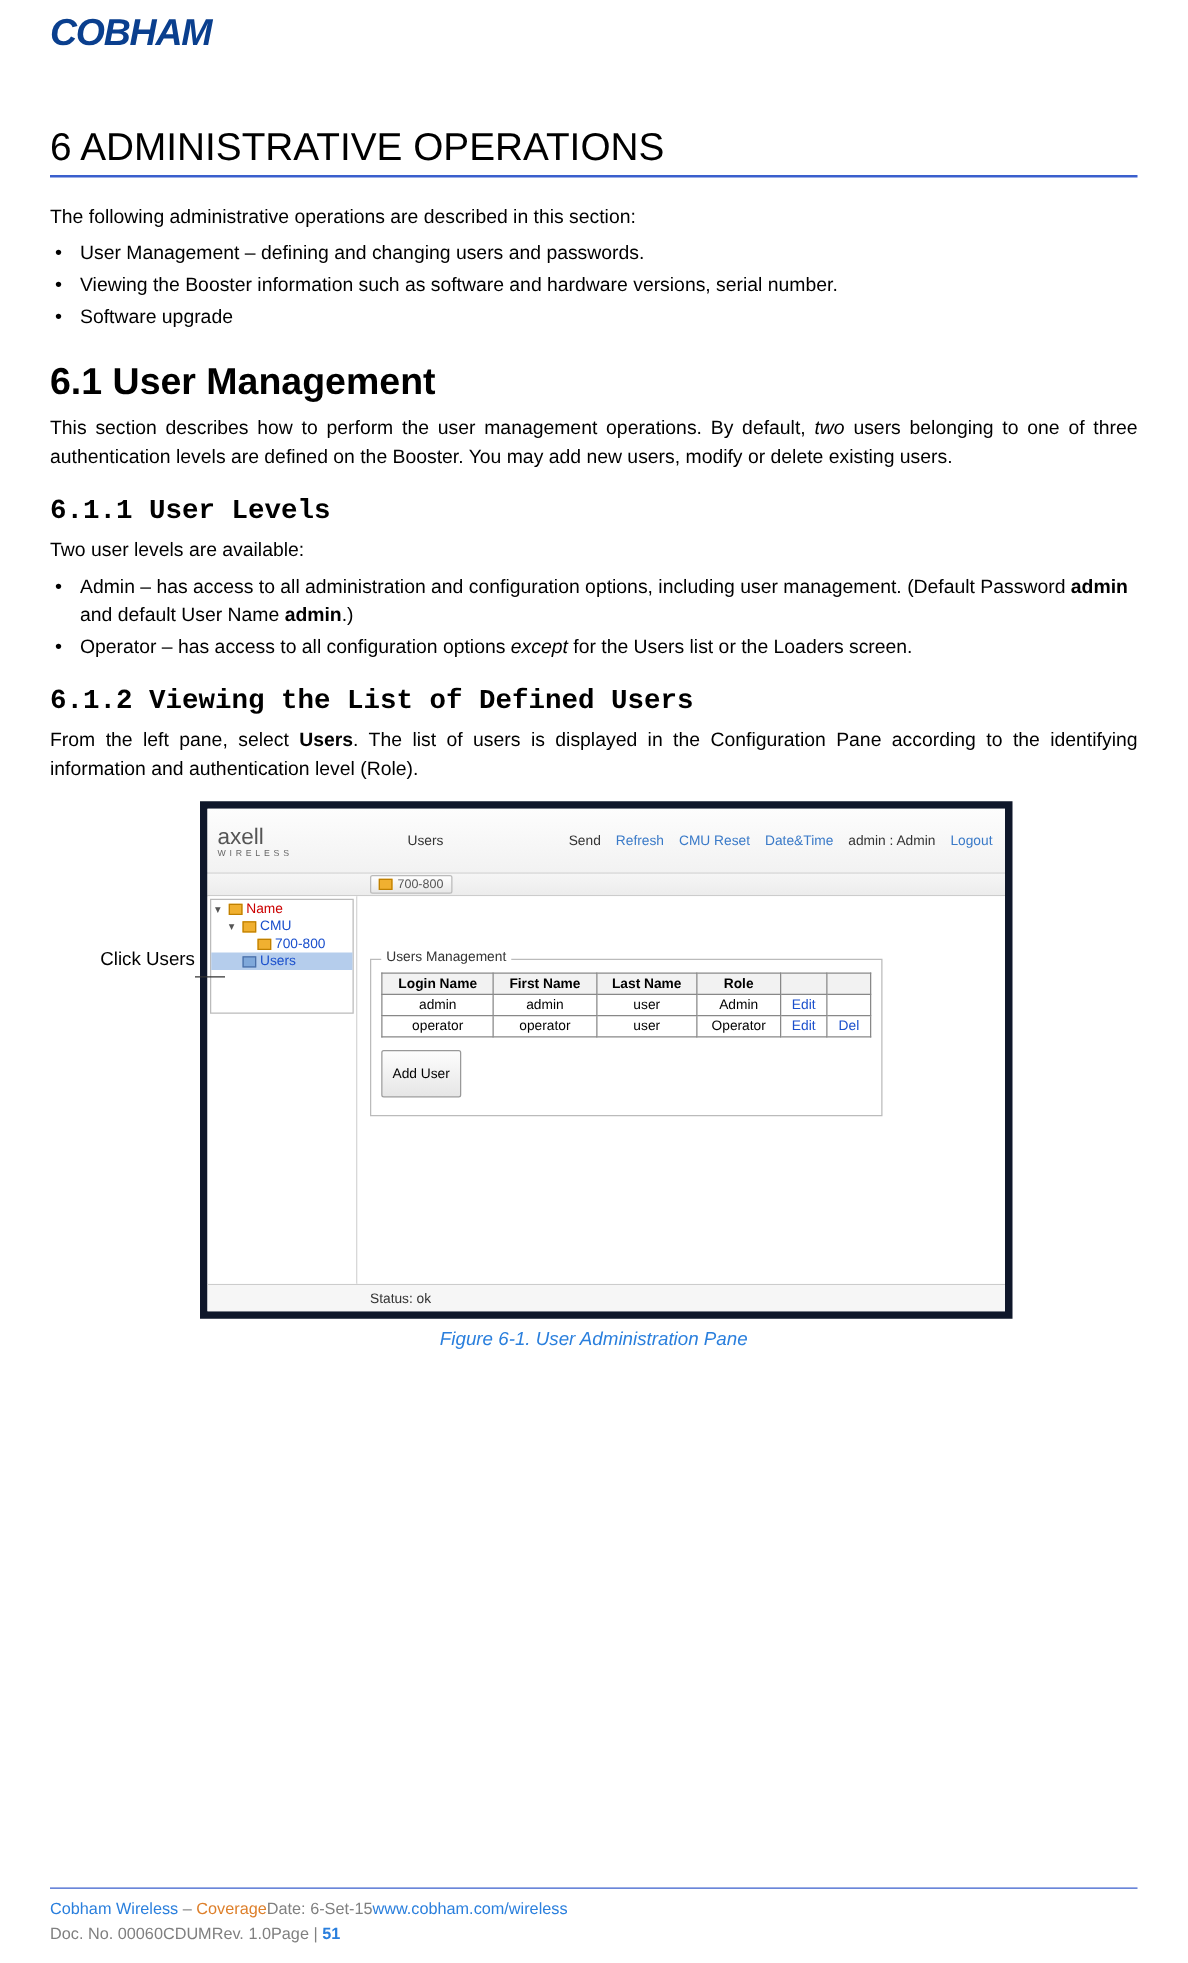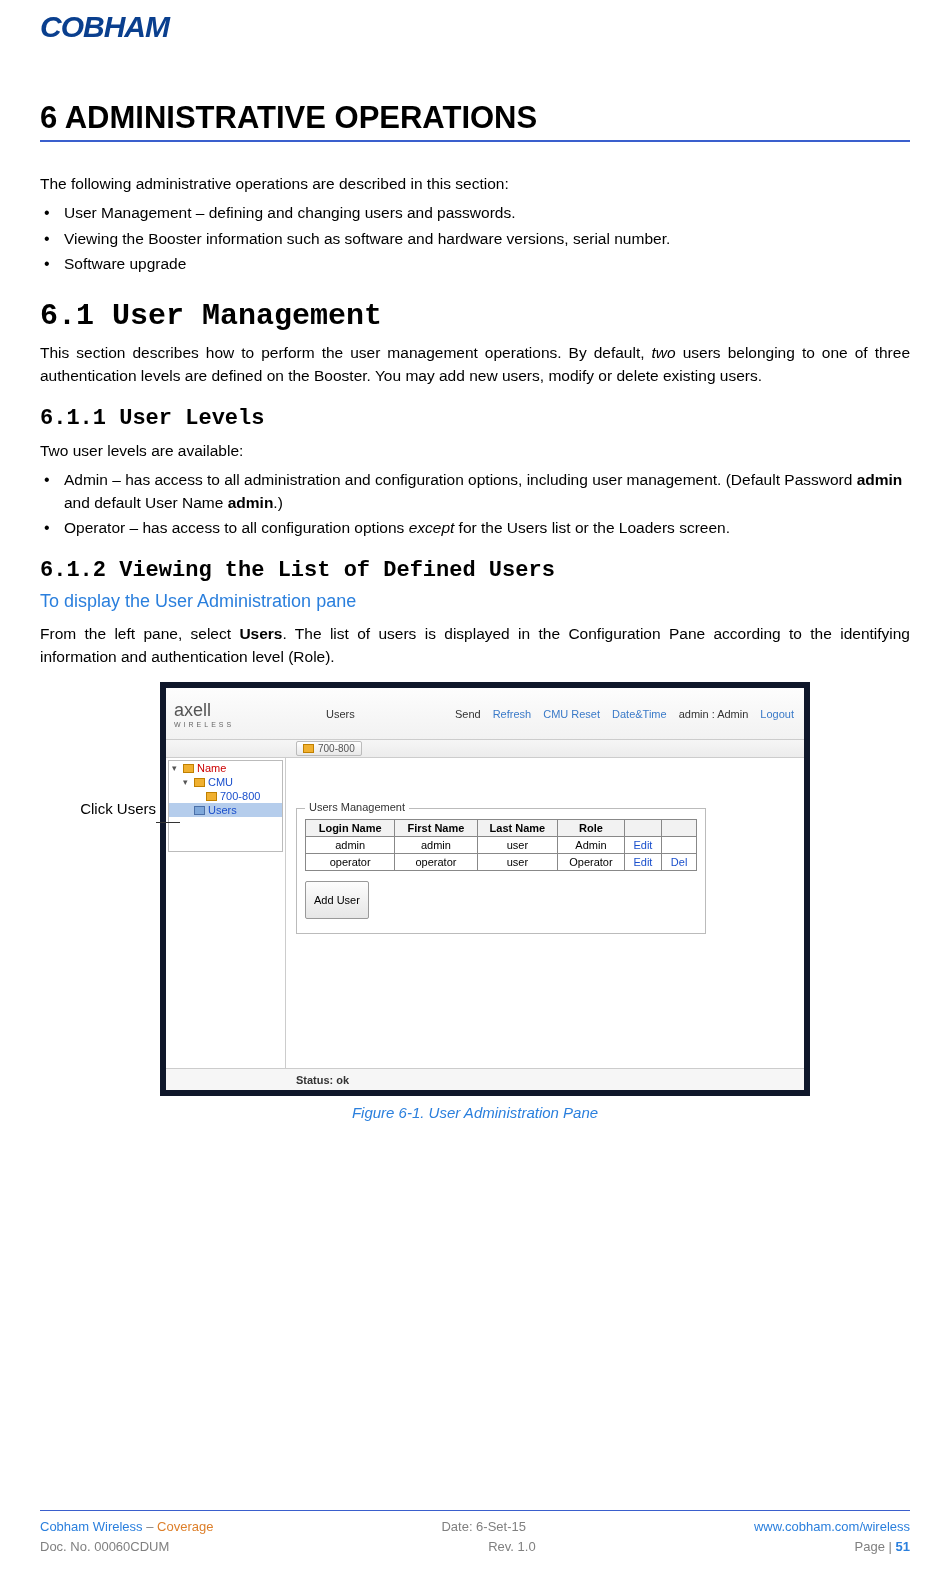--- a/index.html
+++ b/index.html
@@ -31,26 +31,26 @@
   }
   .header-right {
     text-align: right;
     color: #808080;
     font-size: 13px;
     font-family: Arial, sans-serif;
     line-height: 1.4;
   }
   .h1 {
     font-family: Arial, sans-serif;
-    font-weight: bold;
+    font-weight: normal;
     font-size: 31px;
     margin-top: 20px;
     border-bottom: 2px solid #3a5fcd;
     padding-bottom: 4px;
-    margin-bottom: 30px;
+    margin-bottom: 20px;
   }
   .body-text {
     font-size: 15.5px;
     line-height: 1.5;
     margin-bottom: 6px;
   }
   .justify { text-align: justify; }
   ul.bullets {
     list-style: none;
     padding-left: 24px;
@@ -62,21 +62,21 @@
     line-height: 1.5;
     margin-bottom: 2px;
   }
   ul.bullets li::before {
     content: "•";
     position: absolute;
     left: -20px;
     font-size: 16px;
   }
   .h2 {
-    font-family: Liberation Mono, monospace;
+    font-family: Liberation Sans, sans-serif;
     font-weight: bold;
     font-size: 30px;
     margin-top: 24px;
     margin-bottom: 8px;
   }
   .h3 {
     font-family: Liberation Mono, monospace;
     font-weight: bold;
     font-size: 22px;
     margin-top: 18px;
@@ -273,21 +273,21 @@
     border-radius:2px;
     cursor:pointer;
   }
   .app-statusbar {
     border-top:1px solid #ccc;
     height:22px;
     display:flex;
     align-items:center;
     padding-left:130px;
     font-size:11px;
-    font-weight:bold;
+    font-weight:normal;
     color:#333;
     background:#f6f6f6;
   }
   .figure-caption {
     text-align:center;
     font-style:italic;
     color:#2a7fdd;
     font-size:15px;
     margin-top:8px;
   }
@@ -298,21 +298,20 @@
     bottom:14px;
     left:40px;
     right:40px;
     border-top:1px solid #3a5fcd;
     padding-top:6px;
     font-size:13px;
     font-family:Arial,sans-serif;
   }
   .footer-row {
     display:flex;
-    justify-content:space-between;
     line-height:1.5;
   }
   .footer .blue { color:#2a7fdd; }
   .footer .orange { color:#dd7f2a; }
   .footer .grey { color:#808080; }
 </style>
 </head>
 <body>
 
 <div class="page">
@@ -339,21 +338,20 @@
   <ul class="bullets">
     <li>
       <span>Admin – has access to all administration and configuration options, including user management. (Default Password </span><span class="bold">admin</span><span> and default User Name </span><span class="bold">admin</span><span>.)</span>
     </li>
     <li>
       <span>Operator – has access to all configuration options </span><span class="italic">except</span><span> for the Users list or the Loaders screen.</span>
     </li>
   </ul>
 
   <div class="h3">6.1.2   Viewing the List of Defined Users</div>
-  <div class="h4-blue">To display the User Administration pane</div>
   <div class="body-text justify">
     <span>From the left pane, select </span><span class="bold">Users</span><span>. The list of users is displayed in the Configuration Pane according to the identifying information and authentication level (Role).</span>
   </div>
 
   <div class="figure-wrap">
     <div class="click-label">
       <span>Click Users</span>
       <div class="click-line"></div>
     </div>
 

